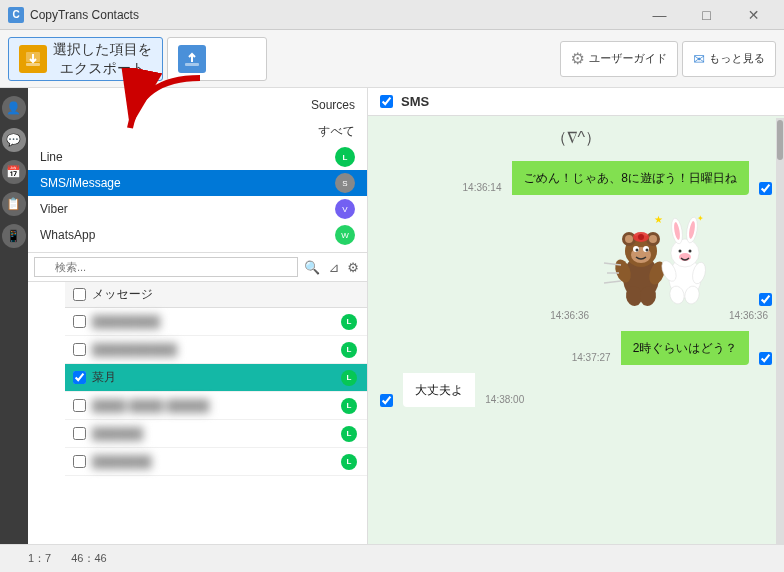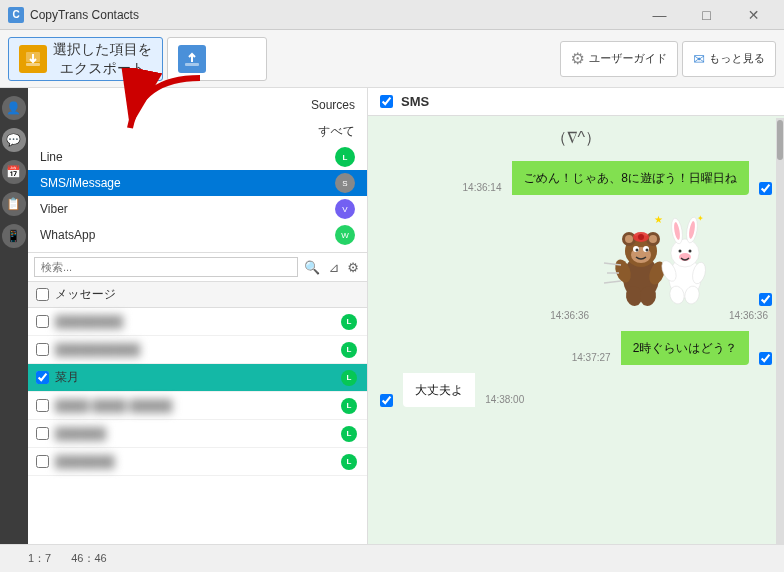--- a/index.html
+++ b/index.html
@@ -129,29 +129,29 @@
     .search-bar {
       display: flex;
       align-items: center;
       padding: 4px 6px;
       border-bottom: 1px solid #ddd;
       gap: 4px;
     }
     .search-input {
       flex: 1;
       border: 1px solid #ccc;
-      padding: 3px 6px;
+      padding: 3px 20px;
       font-size: 11px;
       color: #999;
       outline: none;
     }
     .search-btn { cursor: pointer; font-size: 13px; color: #666; padding: 2px; }
 
     
-    .message-list { flex: 1; overflow-y: auto; }
+    .message-list { flex: 1; overflow-y: auto; padding-left: 37px; }
     .message-list-header {
       display: flex; align-items: center; padding: 4px 8px;
       background: #f5f5f5; border-bottom: 1px solid #ddd;
     }
     .message-list-header-checkbox { margin-right: 6px; }
     .message-list-header-label { font-size: 12px; color: #333; }
     .message-row {
       display: flex; align-items: center; padding: 3px 8px;
       border-bottom: 1px solid #f0f0f0; height: 28px;
     }

